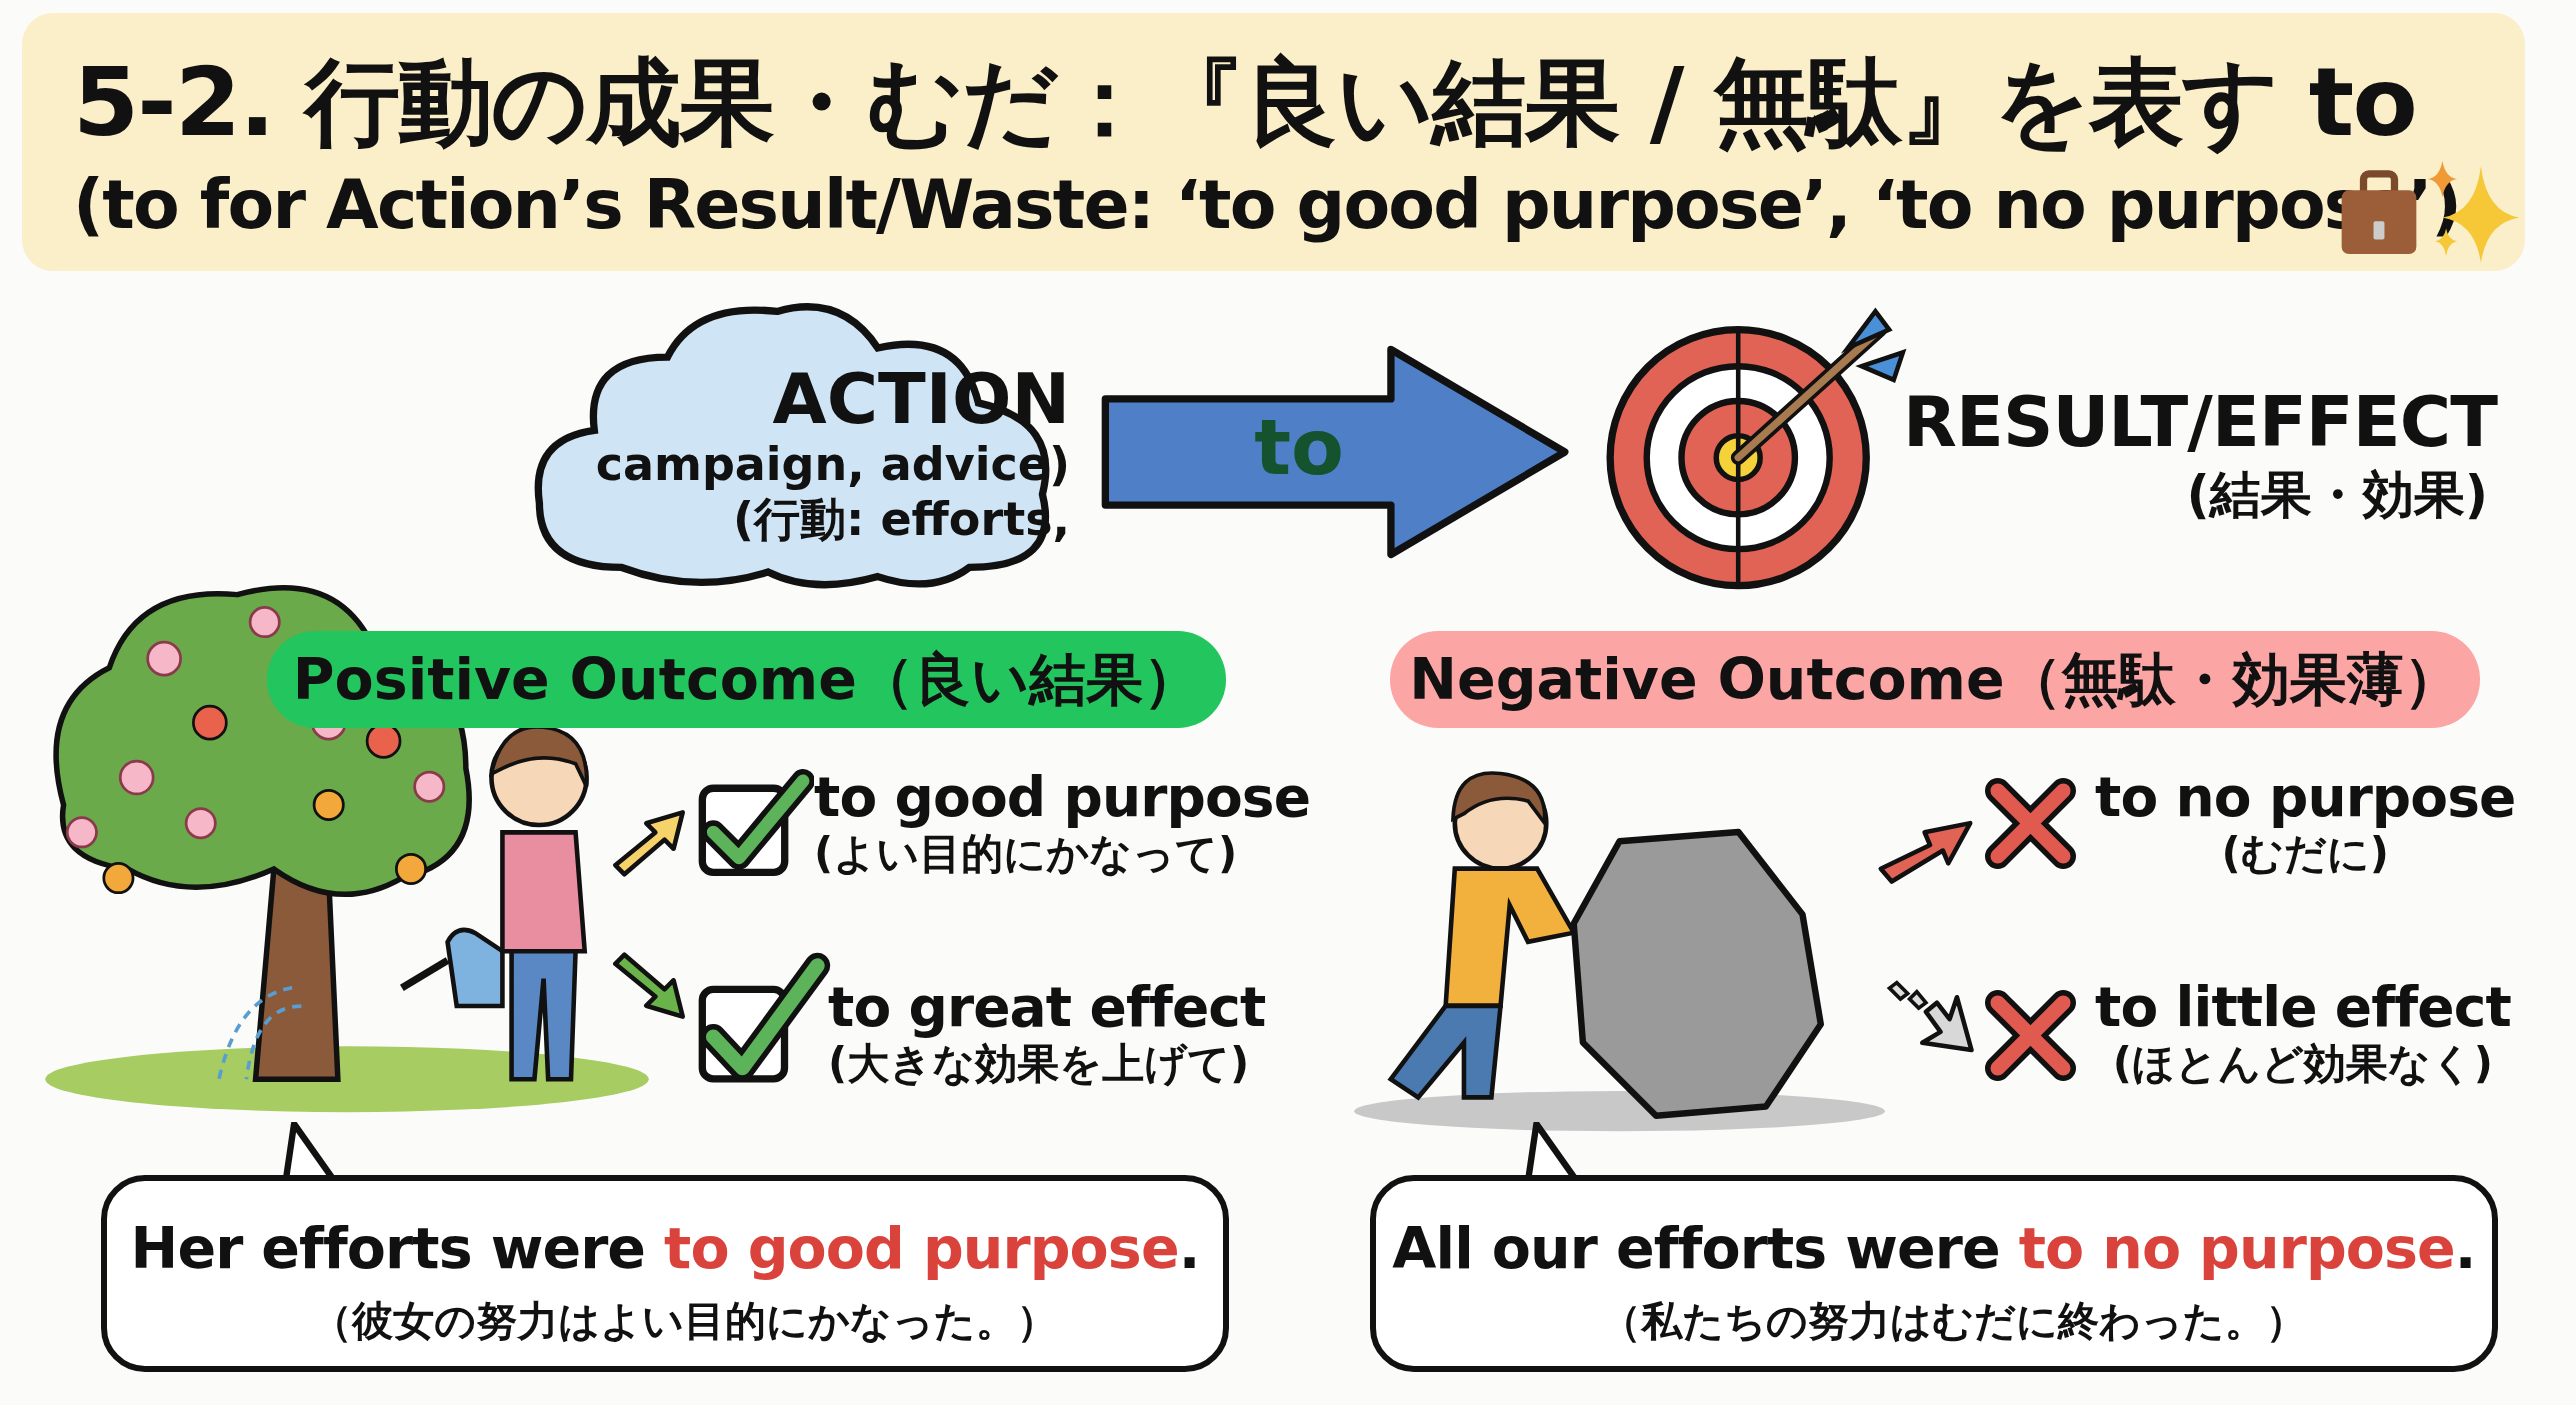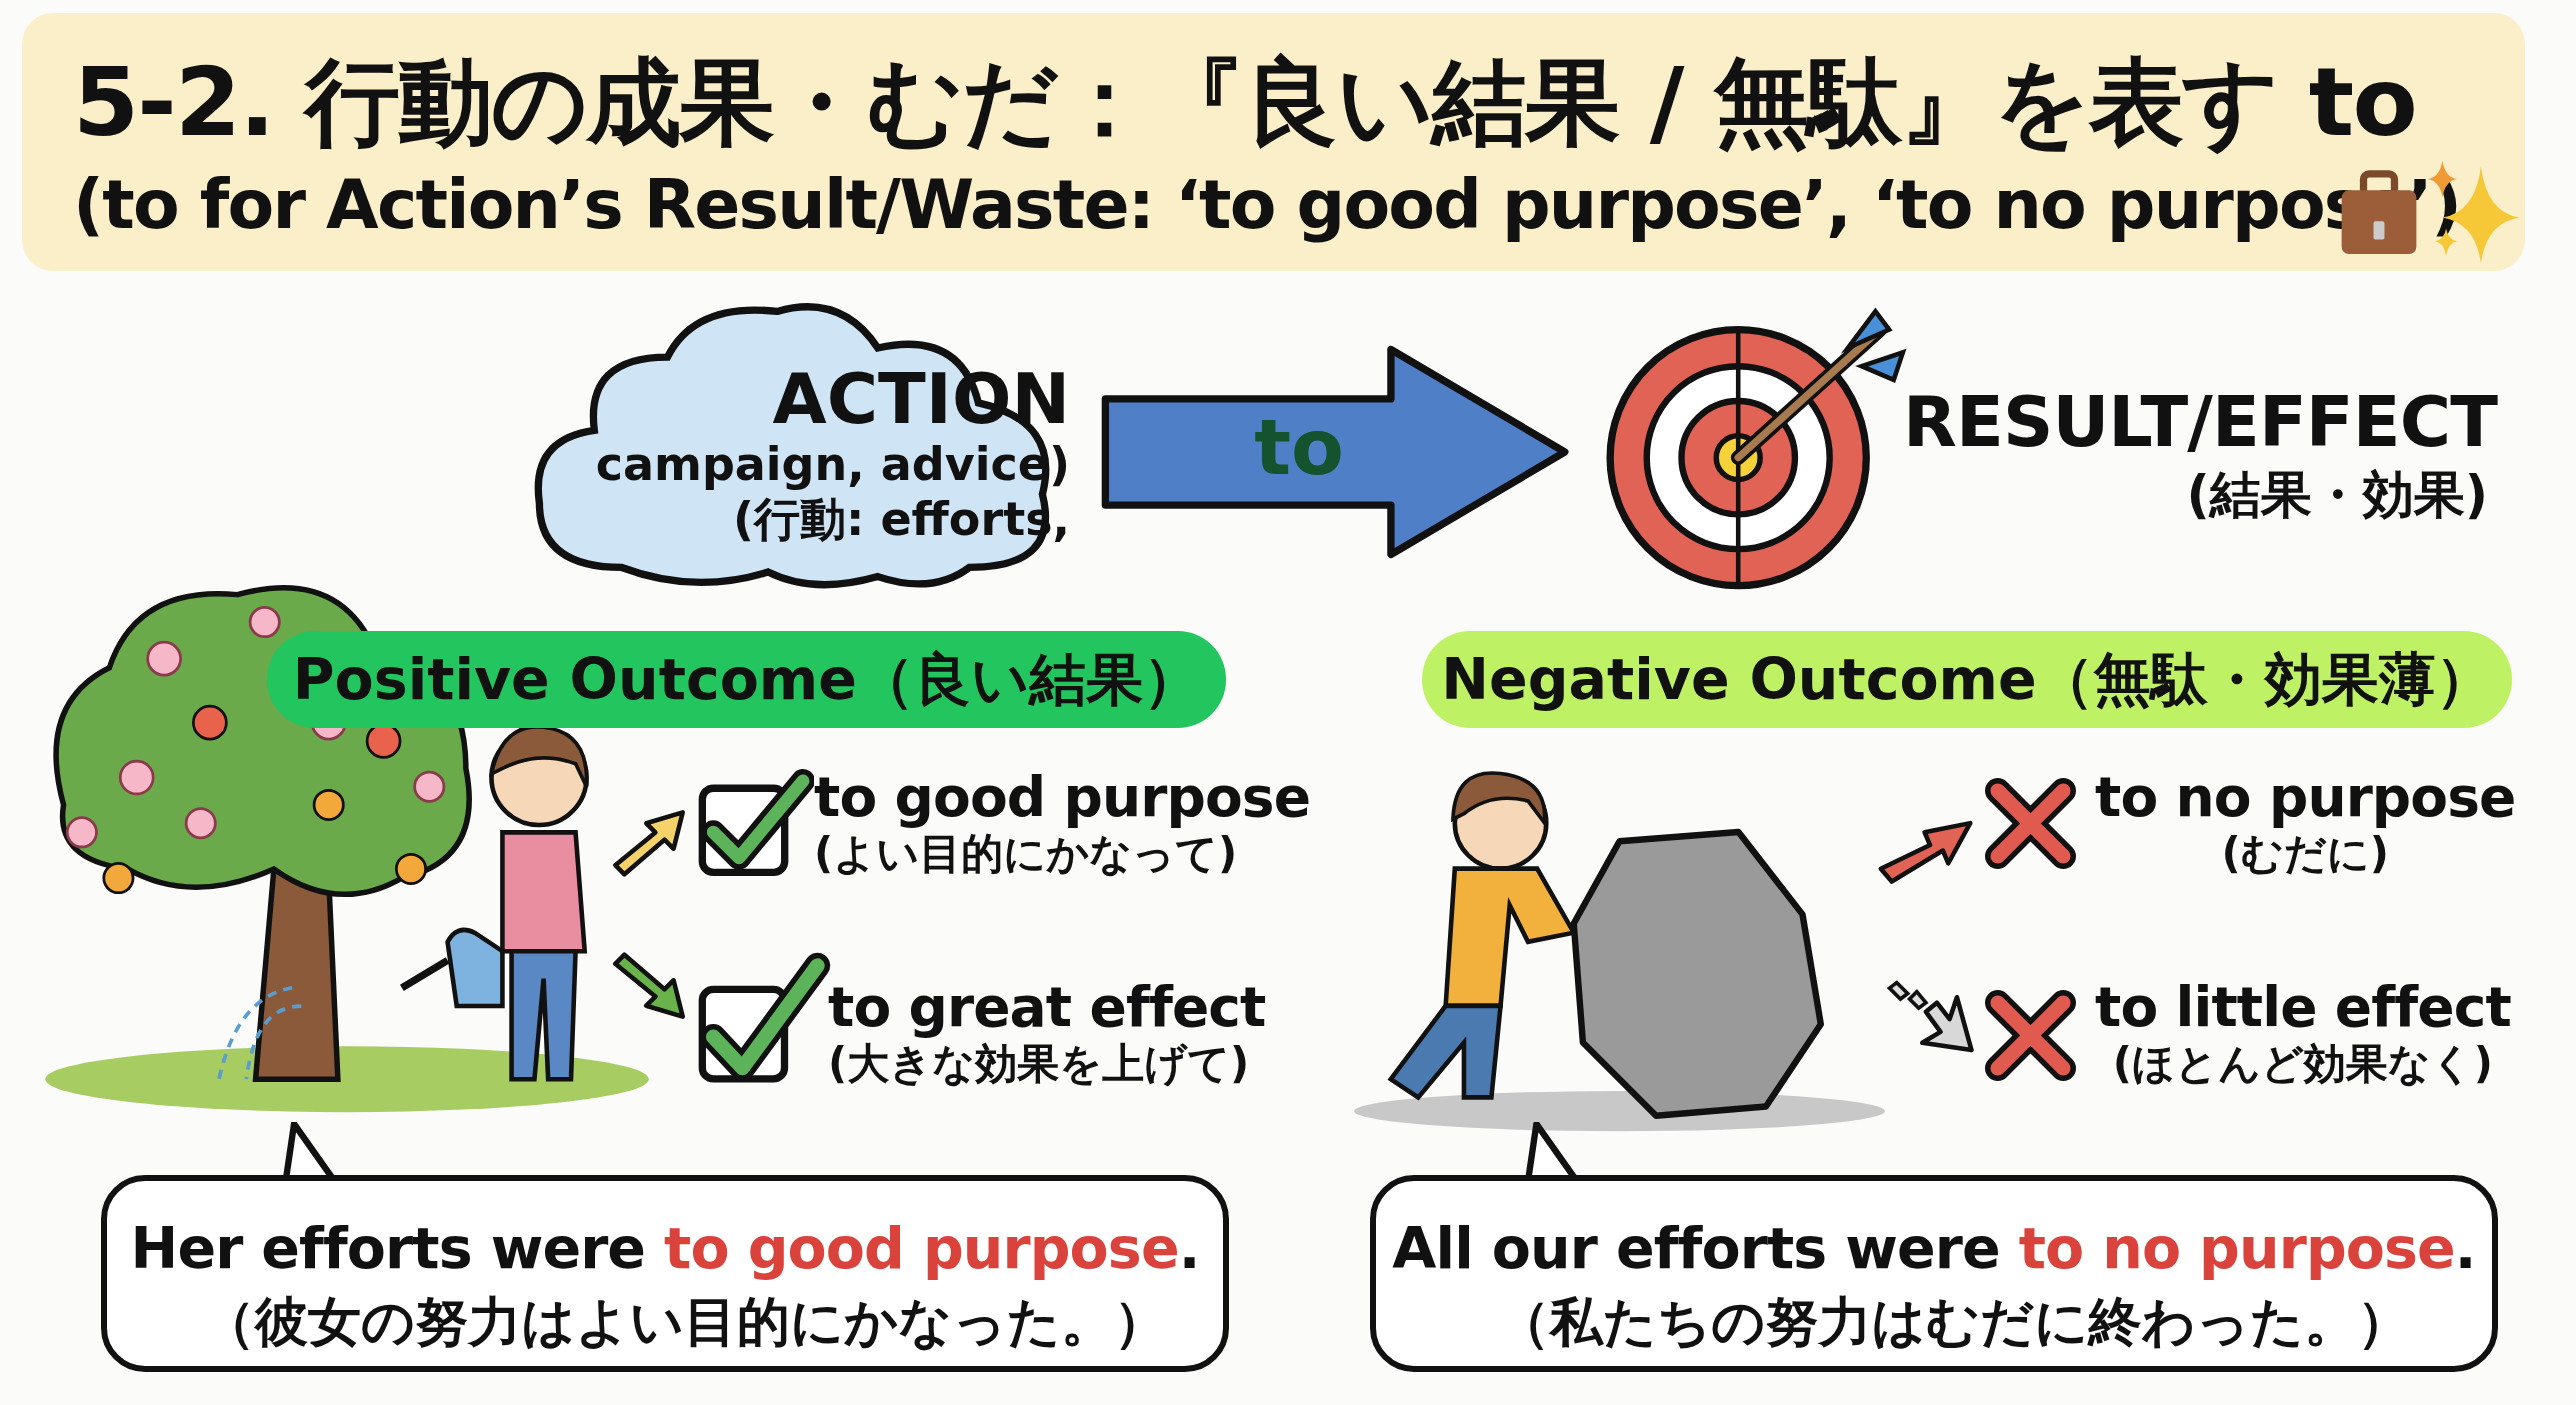--- a/index.html
+++ b/index.html
@@ -11,27 +11,27 @@
   .subtitle{left:73px;top:165px;font-size:68px;font-weight:bold;letter-spacing:-1.8px;white-space:nowrap;}
   .cloud-text{left:521px;top:362px;width:549px;text-align:right;font-weight:bold;}
   .cloud-text .t1{font-size:70px;line-height:75px;}
   .cloud-text .t2{font-size:46px;line-height:55px;}
   .arrow-label{left:1189px;top:403px;width:220px;text-align:center;color:#14532d;font-weight:bold;font-size:77px;}
   .result-text{left:1903px;top:370px;width:585px;text-align:right;font-weight:bold;margin-top:11px;}
   .result-text .t1{font-size:70px;line-height:82px;letter-spacing:-0.9px;}
   .result-text .t2{font-size:51px;line-height:64px;}
   .pill{height:97px;border-radius:48px;font-weight:bold;font-size:57px;line-height:97px;text-align:center;white-space:nowrap;}
   .pill-pos{left:267px;top:631px;width:959px;background:#22c55e;}
-  .pill-neg{left:1422px;top:631px;width:1090px;background:#bef264;}
+  .pill-neg{left:1390px;top:631px;width:1090px;background:#fca5a5;}
   .item{font-weight:bold;white-space:nowrap;}
   .item .en{font-size:55px;line-height:60px;letter-spacing:-0.9px;}
   .item .ja{font-size:42px;line-height:53px;}
   .bubble{border:6.4px solid #111;border-radius:44px;background:#fff;text-align:center;font-weight:bold;}
   .bubble .en{font-size:57px;line-height:73px;margin-top:31px;letter-spacing:-0.9px;}
-  .bubble .ja{font-size:53px;line-height:73px;padding-left:39px;}
+  .bubble .ja{font-size:41px;line-height:73px;padding-left:39px;}
   .hl{color:#d9433c;}
 </style>
 </head>
 <body>
 
 <div class="abs header"></div>
 <div class="abs title">5-2. 行動の成果・むだ：『良い結果 / 無駄』を表す to</div>
 <div class="abs subtitle">(to for Action’s Result/Waste: ‘to good purpose’, ‘to no purpose’)</div>
 <svg class="abs" style="left:2338px;top:170px" width="82" height="88" viewBox="0 0 90 96">
   <rect x="28" y="4" width="34" height="24" rx="6" fill="none" stroke="#7a4a2a" stroke-width="8"></rect>

